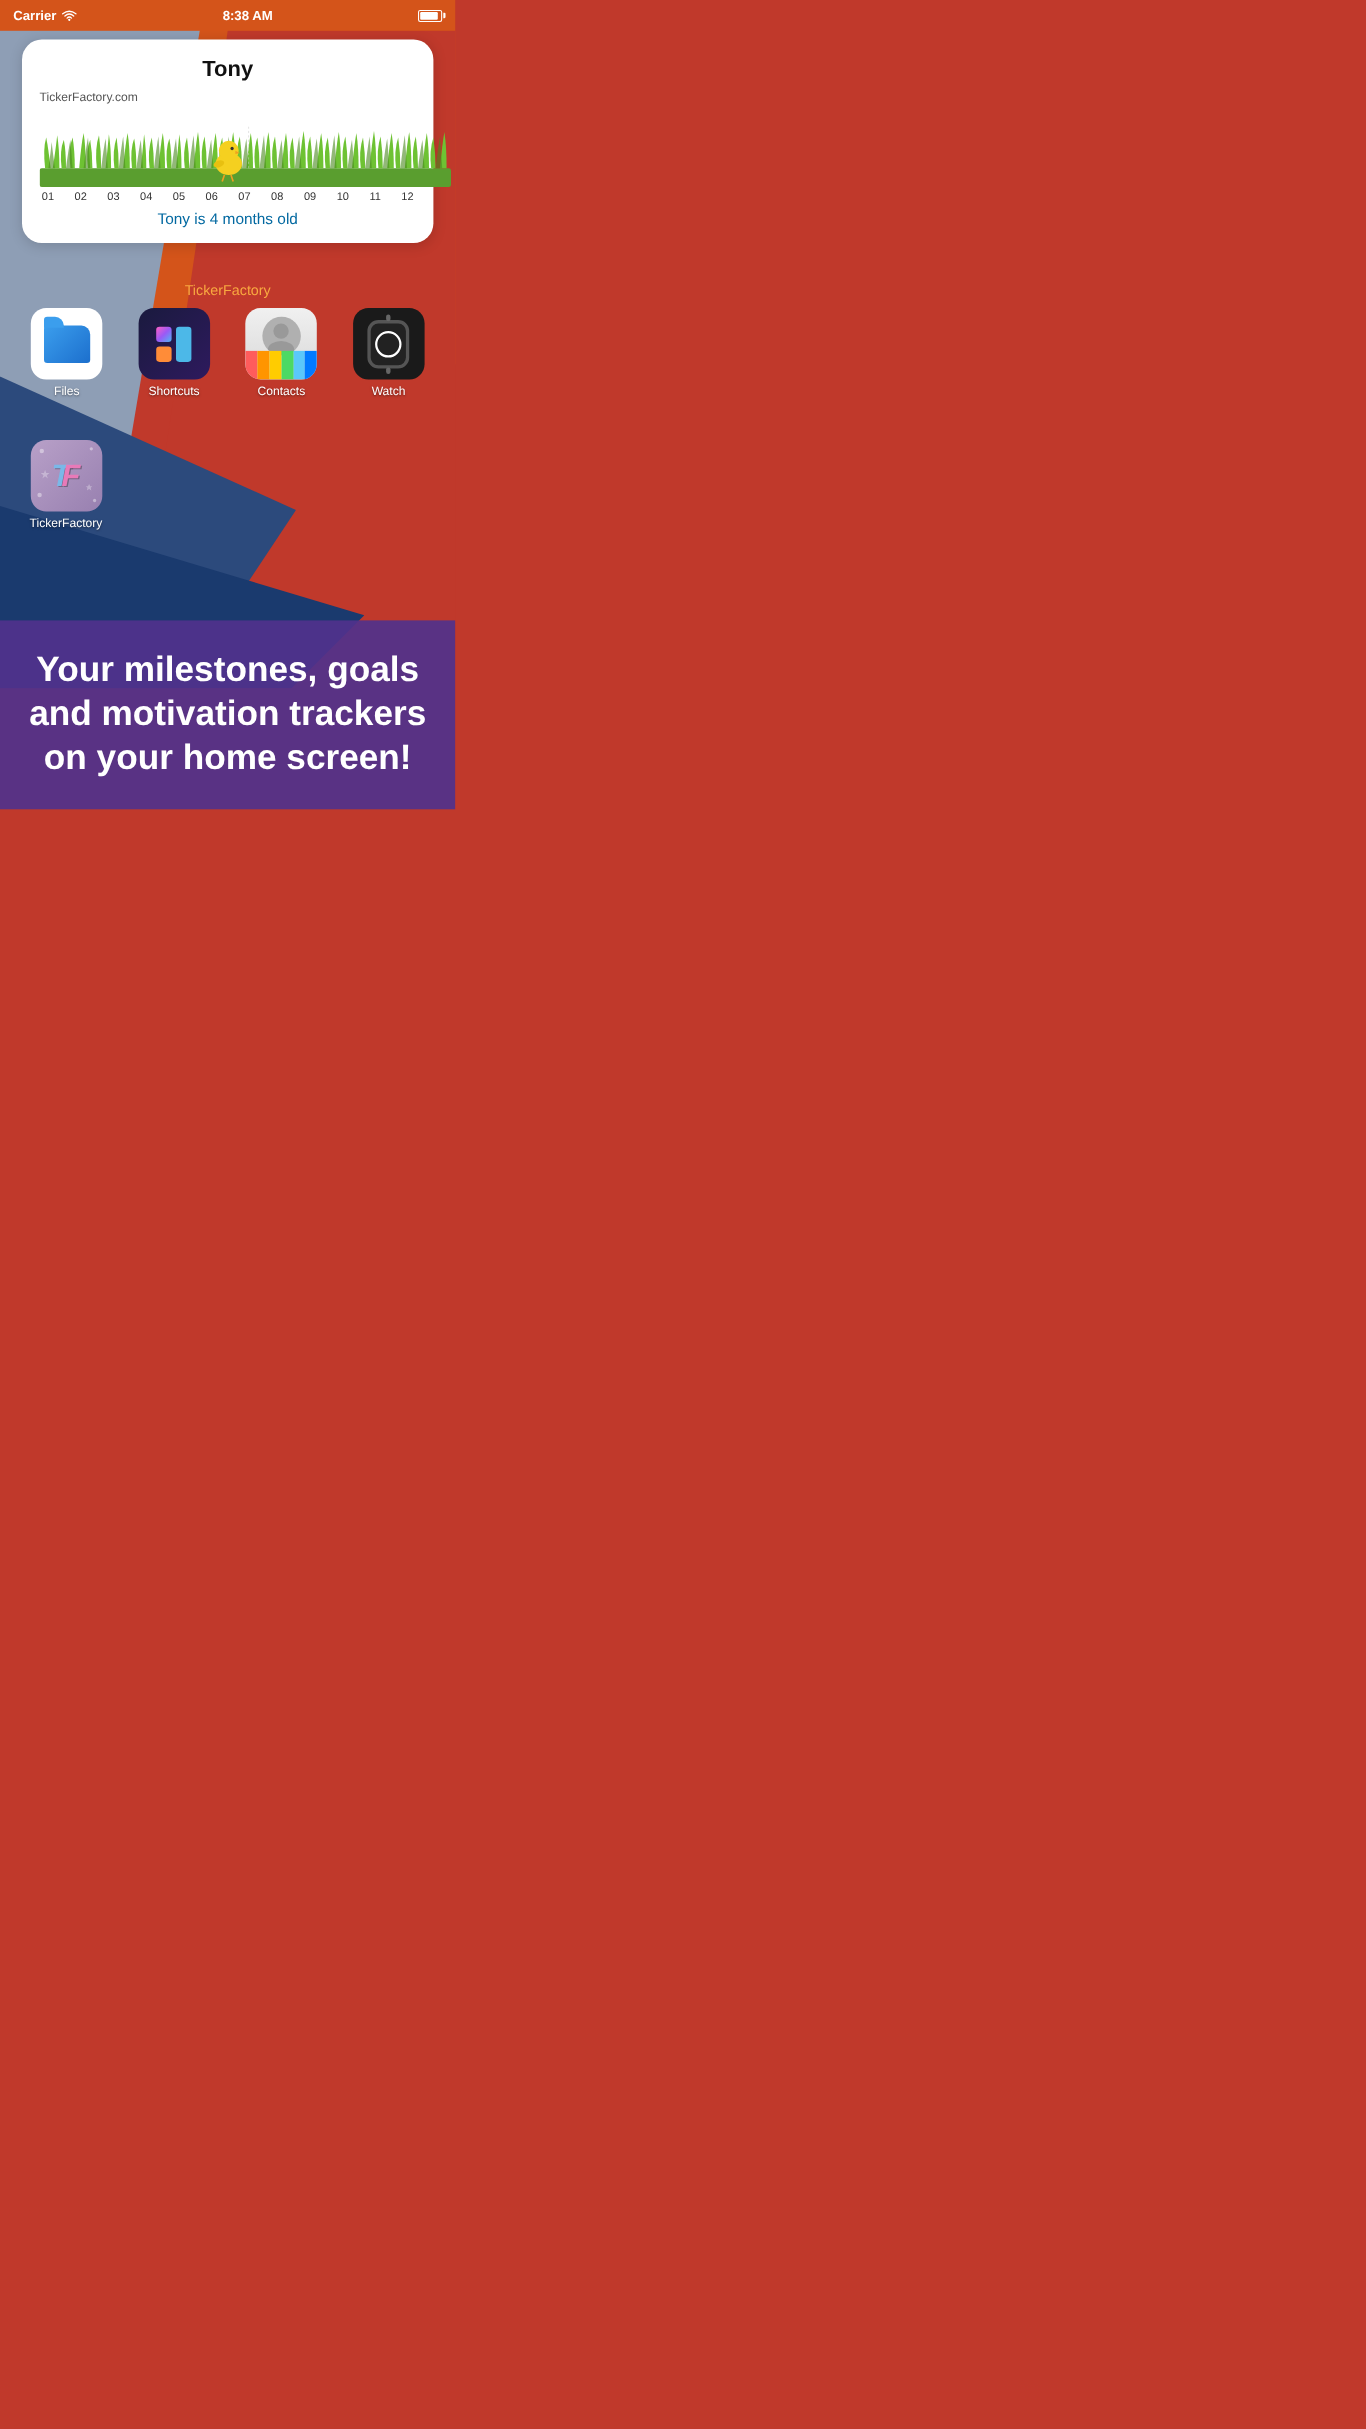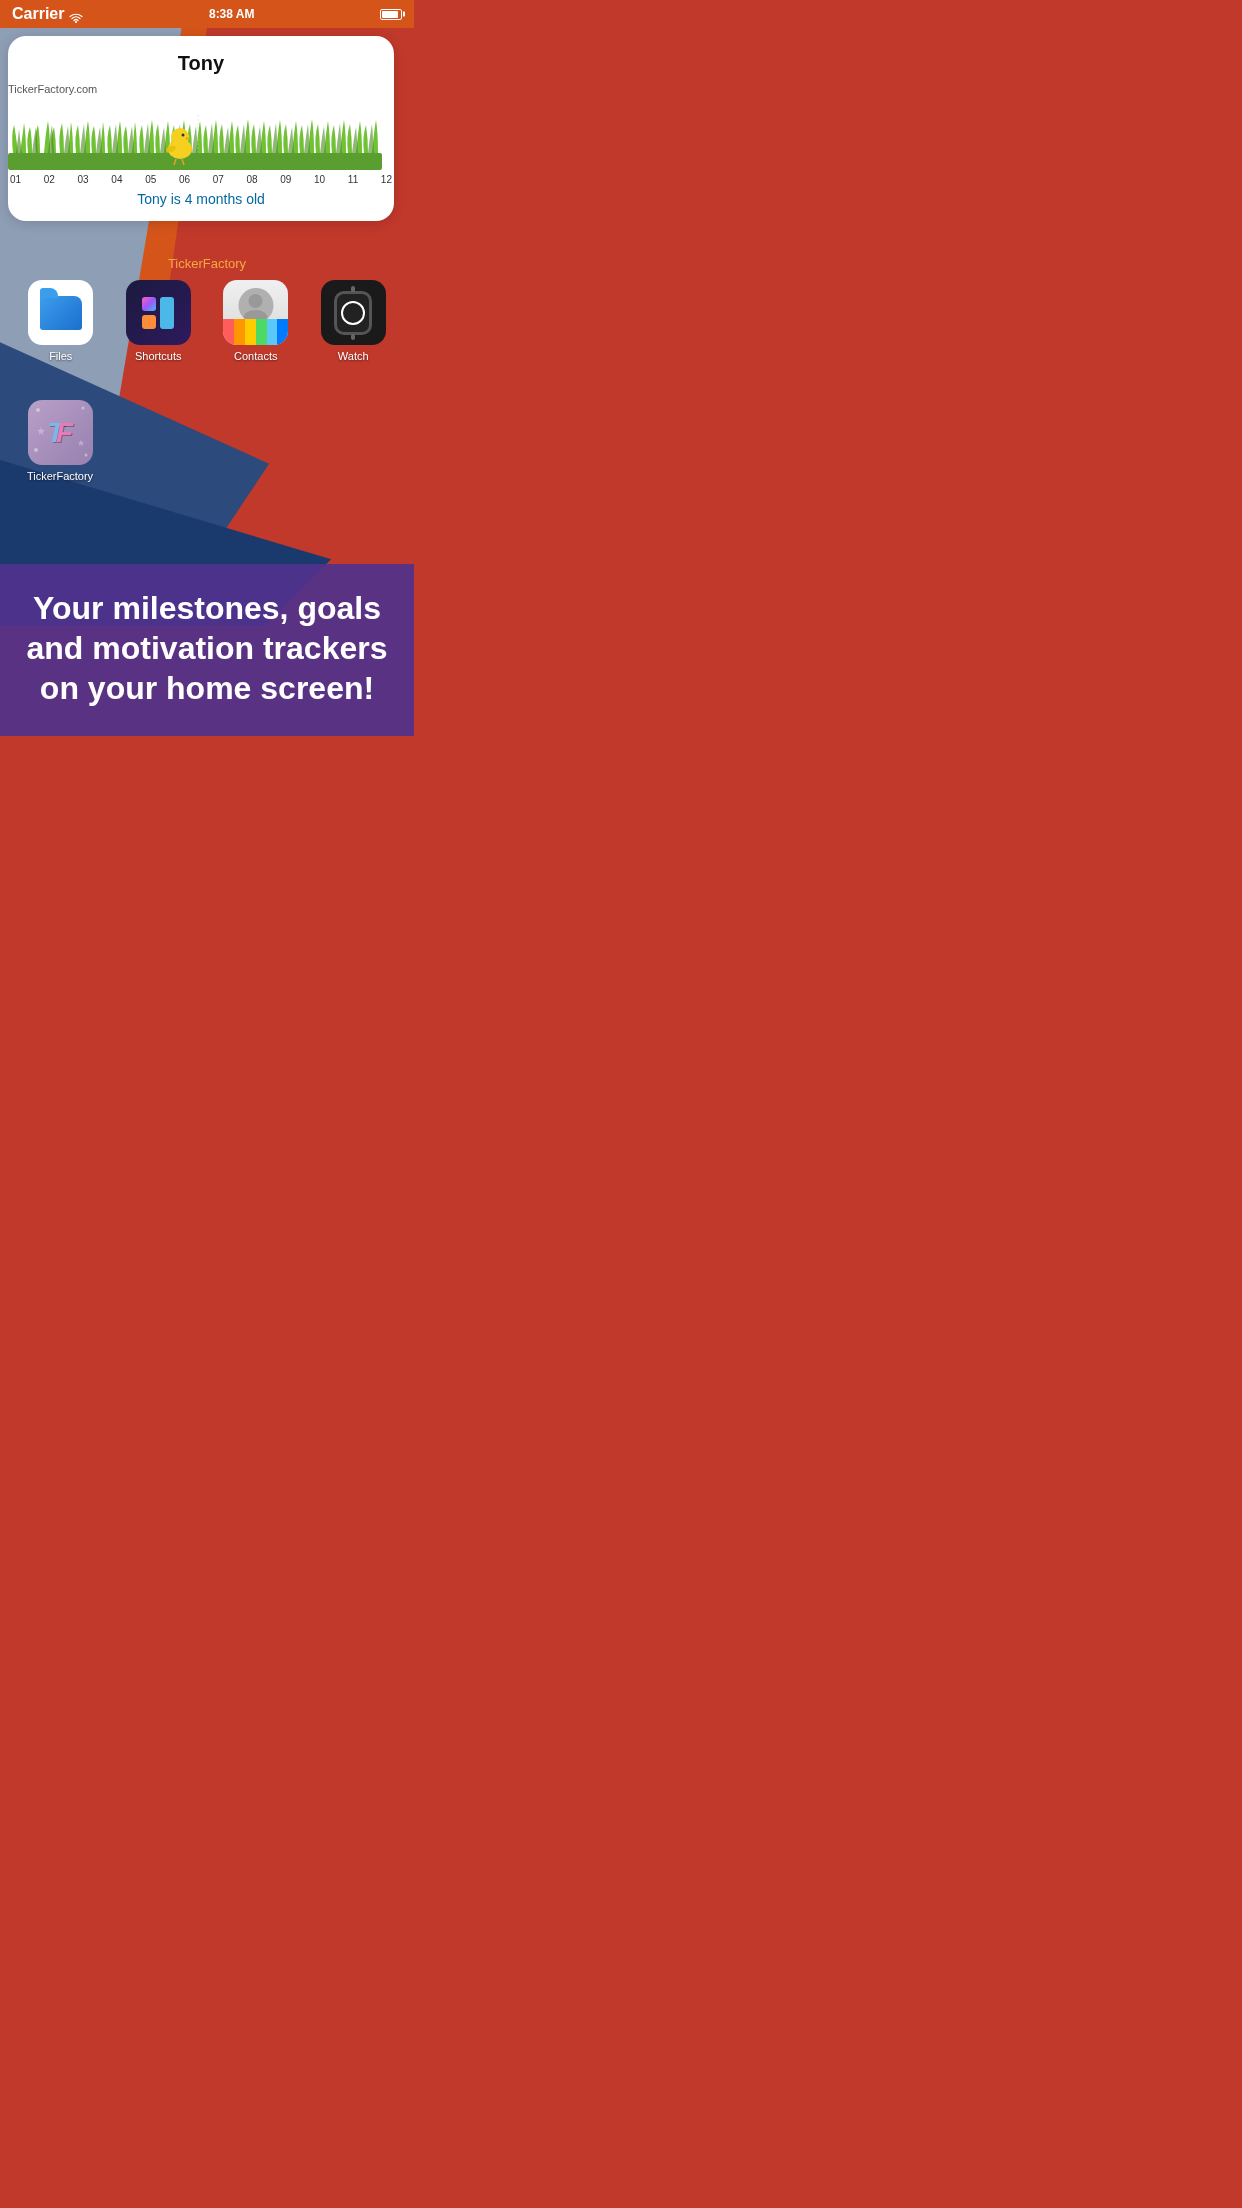--- a/index.html
+++ b/index.html
@@ -69,23 +69,23 @@
       height: 28px;
       display: flex;
       align-items: center;
       justify-content: space-between;
       padding: 0 12px;
       z-index: 100;
       background: #d4541a;
     }
     .status-left {
       display: flex;
-      align-items: flex-end;
+      align-items: center;
       gap: 5px;
-      font-size: 16px;
+      font-size: 12px;
       color: white;
       font-weight: 600;
     }
     .status-center {
       font-size: 12px;
       color: #ffffff;
       font-weight: 600;
     }
     .status-right {
       display: flex;
@@ -117,25 +117,25 @@
       background: white;
       height: 100%;
       width: 90%;
       border-radius: 1px;
     }
 
     
     .widget-container {
       position: absolute;
       top: 36px;
-      left: 8px;
+      left: 20px;
       right: 20px;
       background: white;
       border-radius: 18px;
-      padding: 16px 0 14px;
+      padding: 16px 16px 14px;
       z-index: 10;
       box-shadow: 0 2px 12px rgba(0,0,0,0.15);
     }
     .widget-title {
       font-size: 20px;
       font-weight: 600;
       text-align: center;
       color: #111;
       margin-bottom: 8px;
     }

